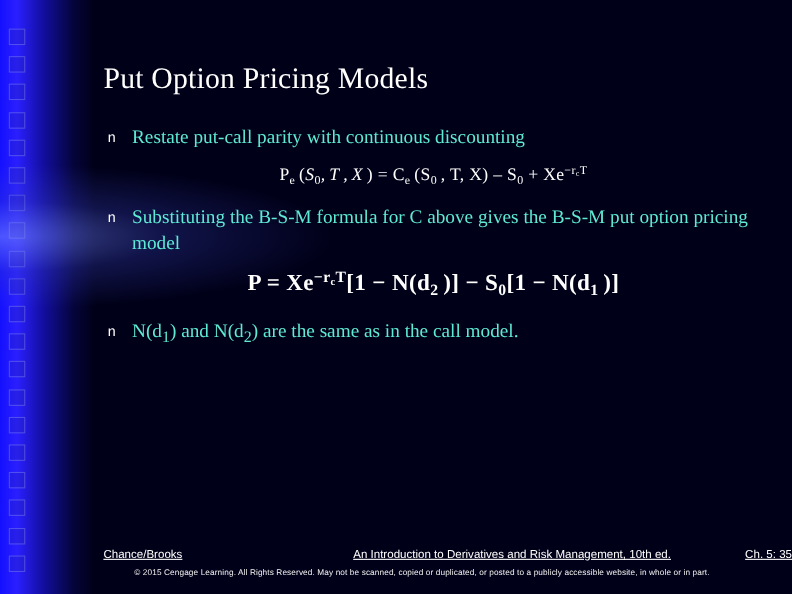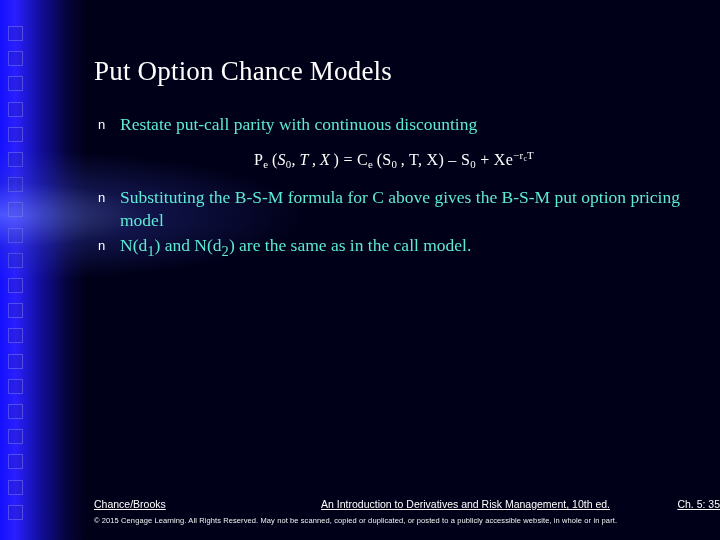--- a/index.html
+++ b/index.html
@@ -150,20 +150,21 @@
   .f-author { width: 135px; padding-left: 8px; box-sizing: border-box; }
   .f-book   { flex: 1 1 auto; text-align: right; }
   .f-ch     { width: 110px; text-align: right; }
   .copyright {
     margin-top: 6px;
     padding-left: 8px;
     font-family: "Liberation Sans", sans-serif;
     font-size: 7.5px;
     color: #f2f2f2;
     letter-spacing: 0.1px;
+    margin-left: 28px;
   }
 </style>
 </head>
 <body>
 
 <div class="slide">
 
   <div class="left-band"></div>
 
   <div class="perf-col">
@@ -186,38 +187,41 @@
     <span class="perf"></span>
     <span class="perf"></span>
     <span class="perf"></span>
     <span class="perf"></span>
   </div>
 
   <div class="glow"></div>
 
   <div class="content">
 
-    <div class="title">Put Option Chance Models</div>
+    <div class="title">Put Option Pricing Models</div>
 
     <div class="bullets">
 
       <div class="bullet-row">
         <span class="bullet-marker">n</span>
         <span class="bullet-text">Restate put-call parity with continuous discounting</span>
       </div>
 
       <div class="formula formula-1">
         P<sub>e</sub> (<span class="it">S</span><sub>0</sub><span class="it">, T , X</span> ) = C<sub>e</sub> (S<sub>0</sub> , T, X) – S<sub>0</sub> + Xe<sup>−r<sub>c</sub>T</sup>
       </div>
 
       <div class="bullet-row">
         <span class="bullet-marker">n</span>
         <span class="bullet-text">Substituting the B-S-M formula for C above gives the B-S-M put option pricing model</span>
       </div>
 
+      <div class="formula formula-2">
+        P = Xe<sup>−r<sub>c</sub>T</sup>[1 − N(d<sub>2</sub> )] − S<sub>0</sub>[1 − N(d<sub>1</sub> )]
+      </div>
 
       <div class="bullet-row">
         <span class="bullet-marker">n</span>
         <span class="bullet-text">N(d<sub>1</sub>) and N(d<sub>2</sub>) are the same as in the call model.</span>
       </div>
 
     </div>
   </div>
 
   <div class="footer">

